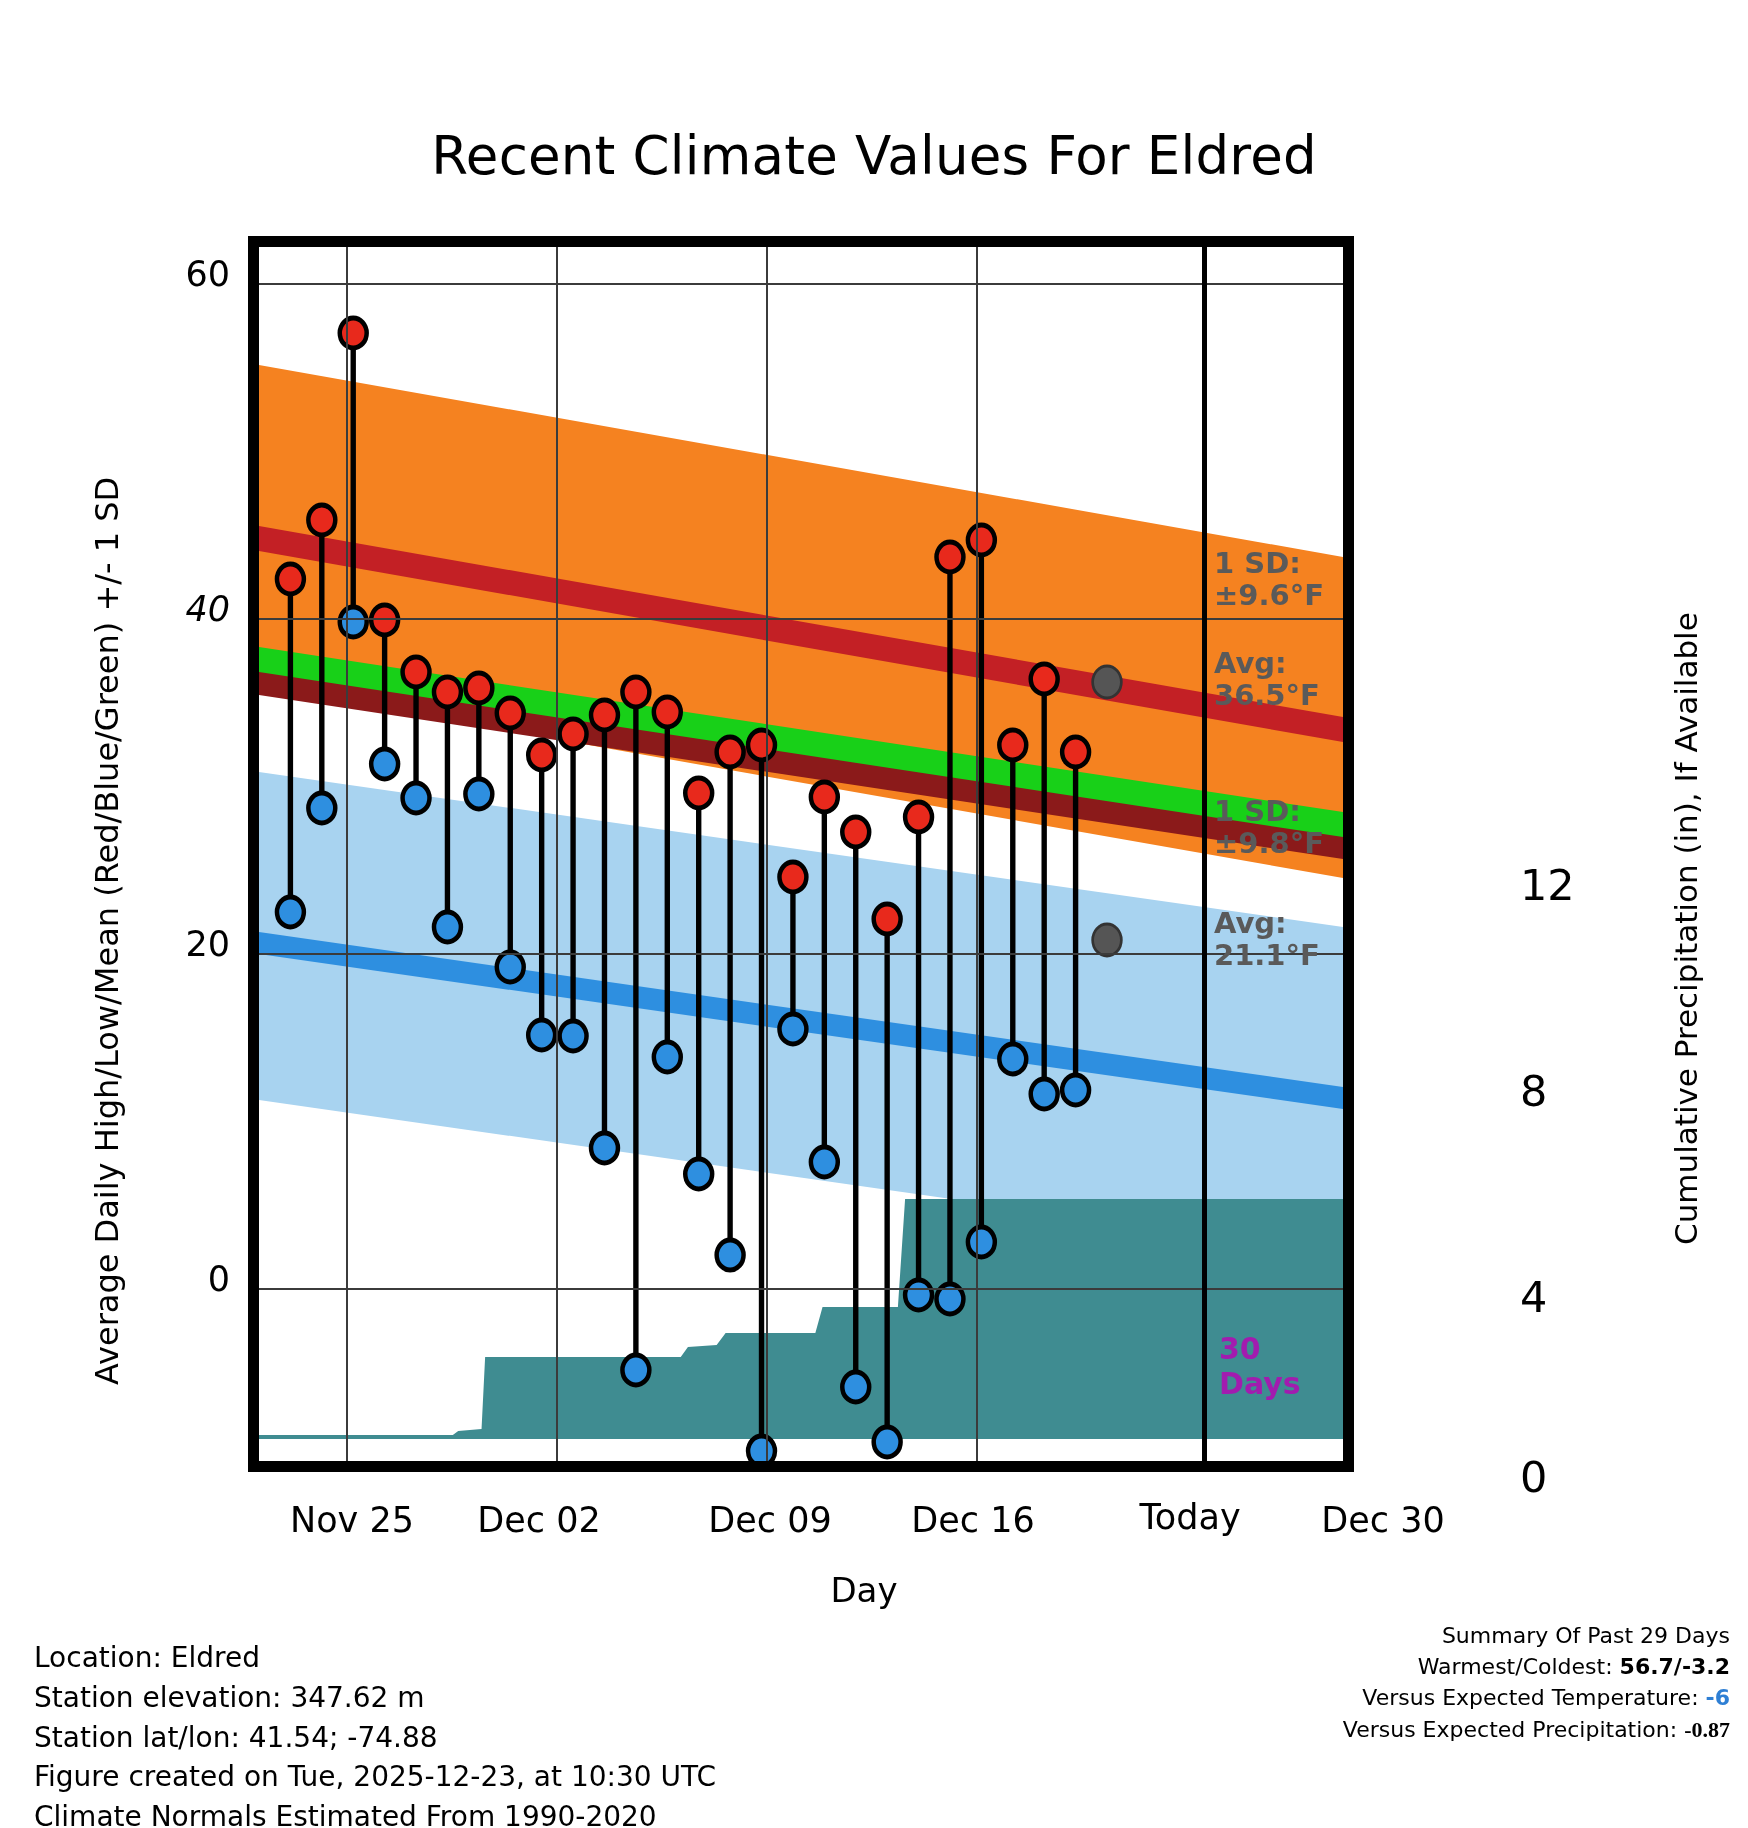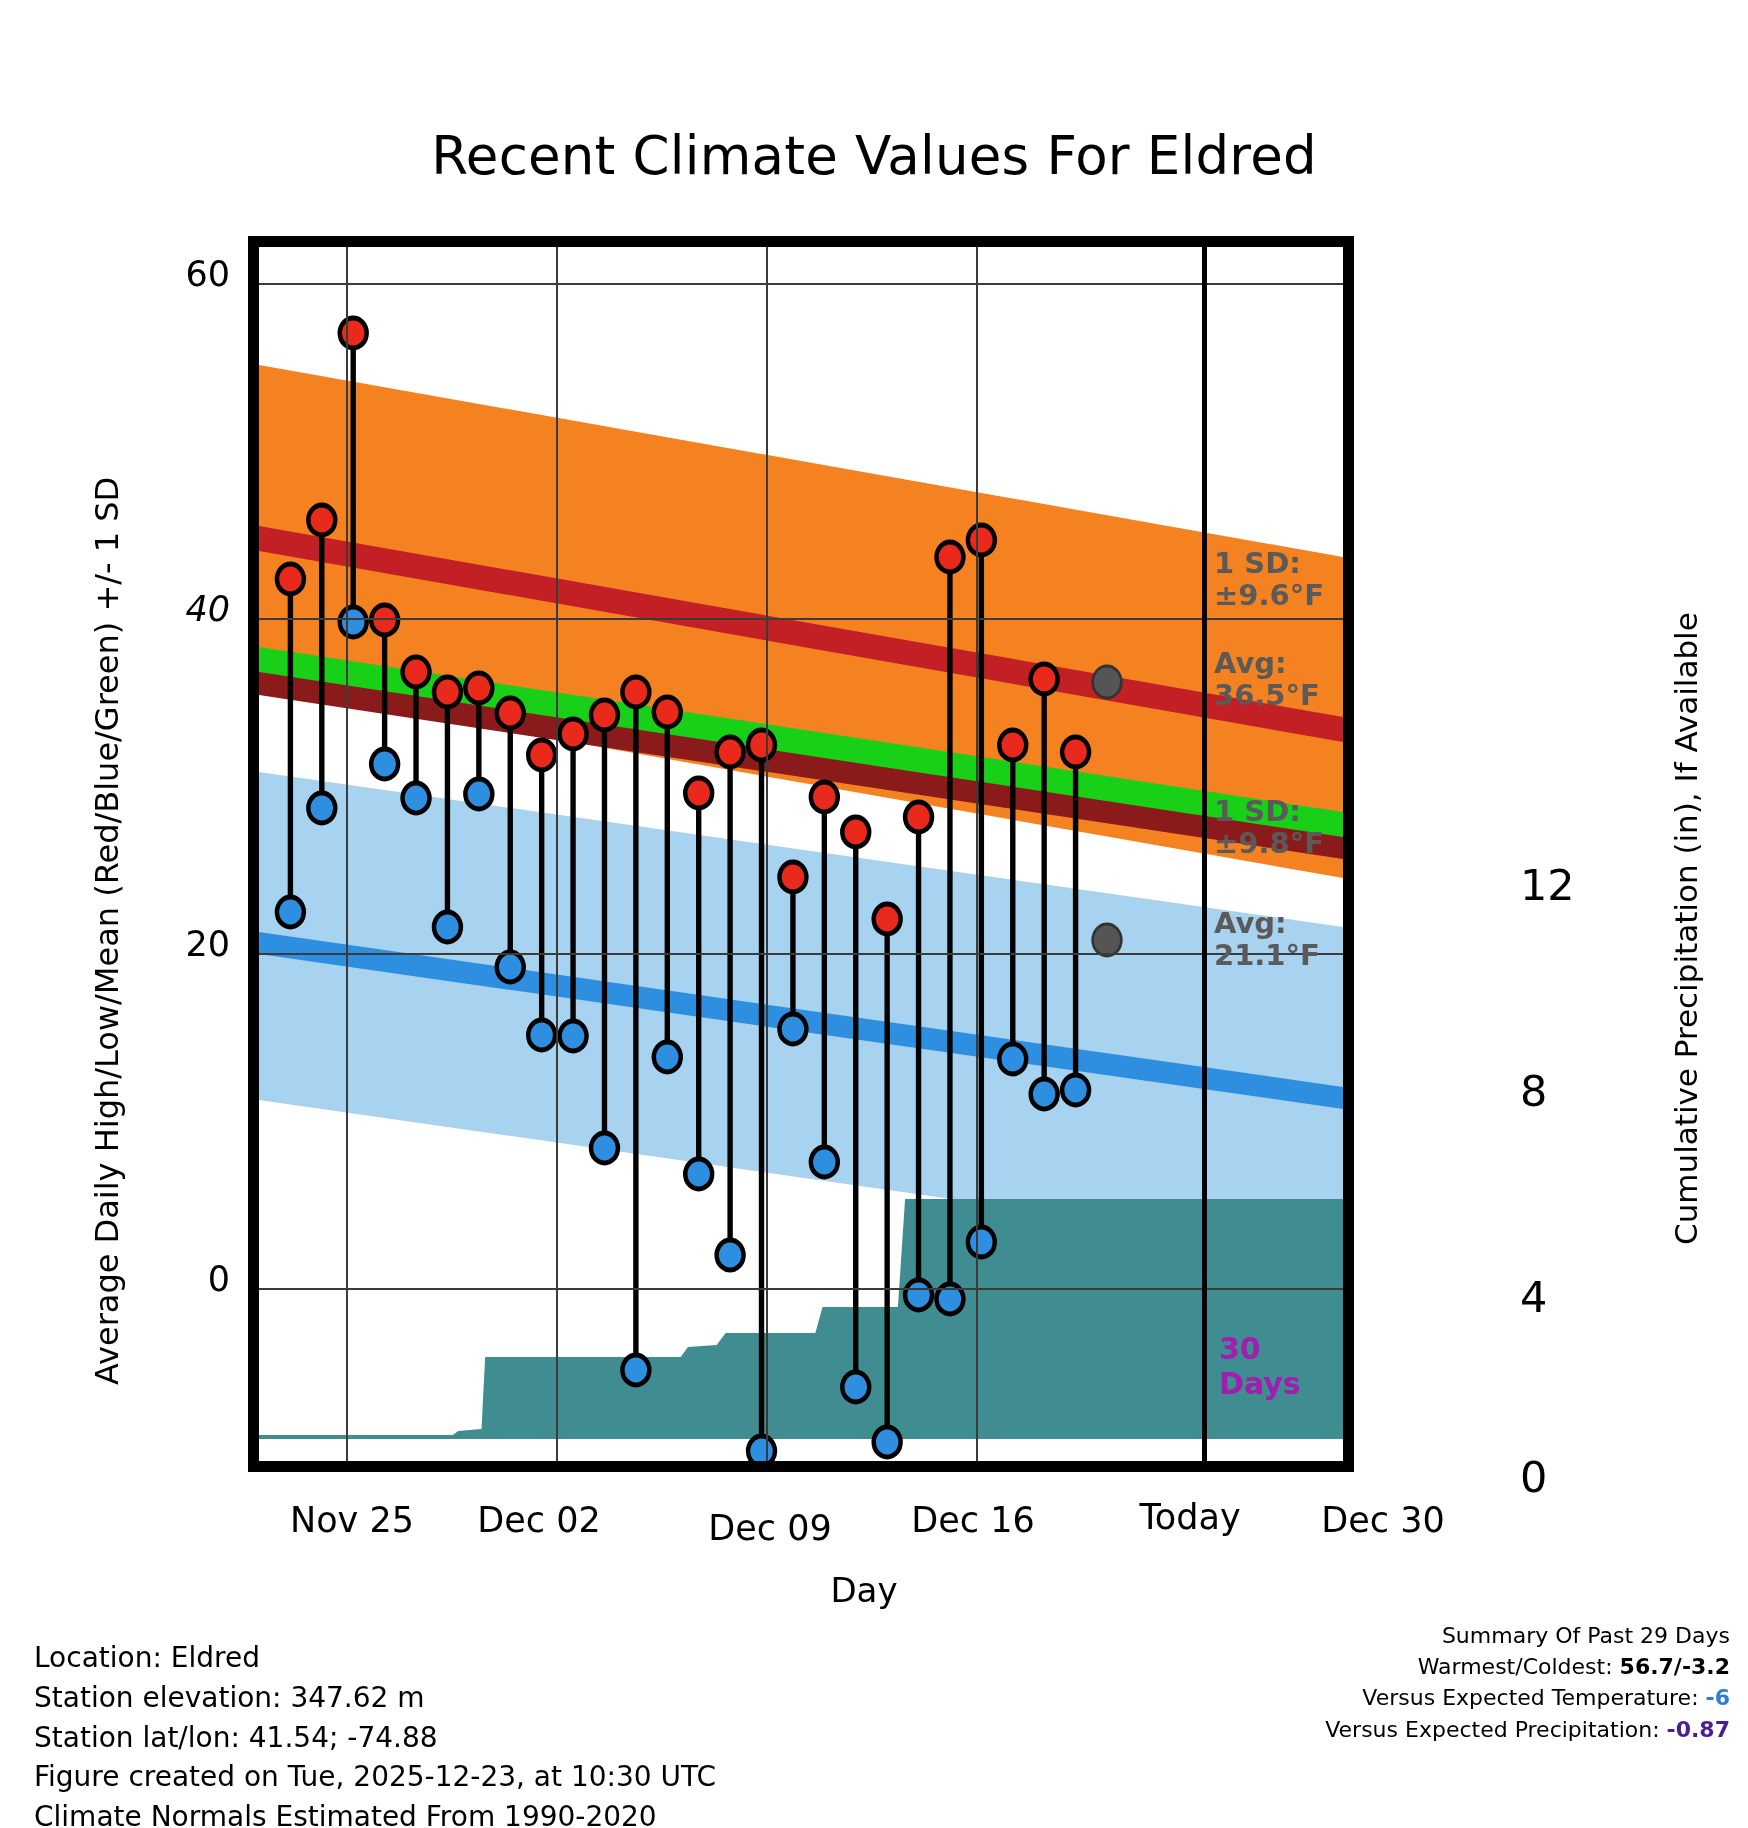--- a/index.html
+++ b/index.html
@@ -23,21 +23,21 @@
   .xtick{position:absolute;font-size:35px;text-align:center;width:260px;}
   .xaxis-label{position:absolute;font-size:34px;text-align:center;}
 
   .annot{position:absolute;font-size:29px;font-weight:bold;color:#5a5a5a;line-height:1.12;}
   .annot-days{position:absolute;font-size:30px;font-weight:bold;color:#a21caf;line-height:1.15;}
 
   .footer-left{position:absolute;left:34px;top:1638px;font-size:28px;line-height:1.42;}
   .footer-right{position:absolute;right:18px;top:1620px;text-align:right;font-size:22px;line-height:1.42;}
   .footer-right .val{font-weight:bold;}
   .blueval{color:#2e7fd4;font-weight:bold;}
-  .brownval{color:#4c1d95;font-weight:bold;}
+  .brownval{color:#000000;font-weight:bold;font-family:Liberation Serif, serif;}
 
   svg.layer{position:absolute;left:0;top:0;width:100%;height:100%;overflow:visible;}
 </style>
 </head>
 <body>
 
 <div class="title">Recent Climate Values For Eldred</div>
 
 <div class="ylabel-left" style="left:88px;top:1385px;">Average Daily High/Low/Mean (Red/Blue/Green) +/- 1 SD</div>
 <div class="ylabel-right" style="left:1668px;top:1245px;">Cumulative Precipitation (in), If Available</div>
@@ -48,21 +48,21 @@
 <div class="ytick" style="left:90px;top:924px;">20</div>
 <div class="ytick" style="left:90px;top:1259px;">0</div>
 
 <div class="ytick-r" style="left:1520px;top:860px;">12</div>
 <div class="ytick-r" style="left:1520px;top:1066px;">8</div>
 <div class="ytick-r" style="left:1520px;top:1272px;">4</div>
 <div class="ytick-r" style="left:1520px;top:1452px;">0</div>
 
 <div class="xtick" style="left:222px;top:1500px;">Nov 25</div>
 <div class="xtick" style="left:409px;top:1500px;">Dec 02</div>
-<div class="xtick" style="left:640px;top:1500px;margin-top:8px;">Dec 09</div>
+<div class="xtick" style="left:640px;top:1500px;">Dec 09</div>
 <div class="xtick" style="left:843px;top:1500px;">Dec 16</div>
 <div class="xtick" style="left:1060px;top:1497px;">Today</div>
 <div class="xtick" style="left:1253px;top:1500px;">Dec 30</div>
 
 <div id="plot">
   <div class="plotinner">
     <svg class="layer" viewBox="0 0 1208 1214" preserveAspectRatio="none">
 
       <path d="M0,118 L1208,310 L1208,631 L0,440 Z" fill="#F58220"></path>
 

